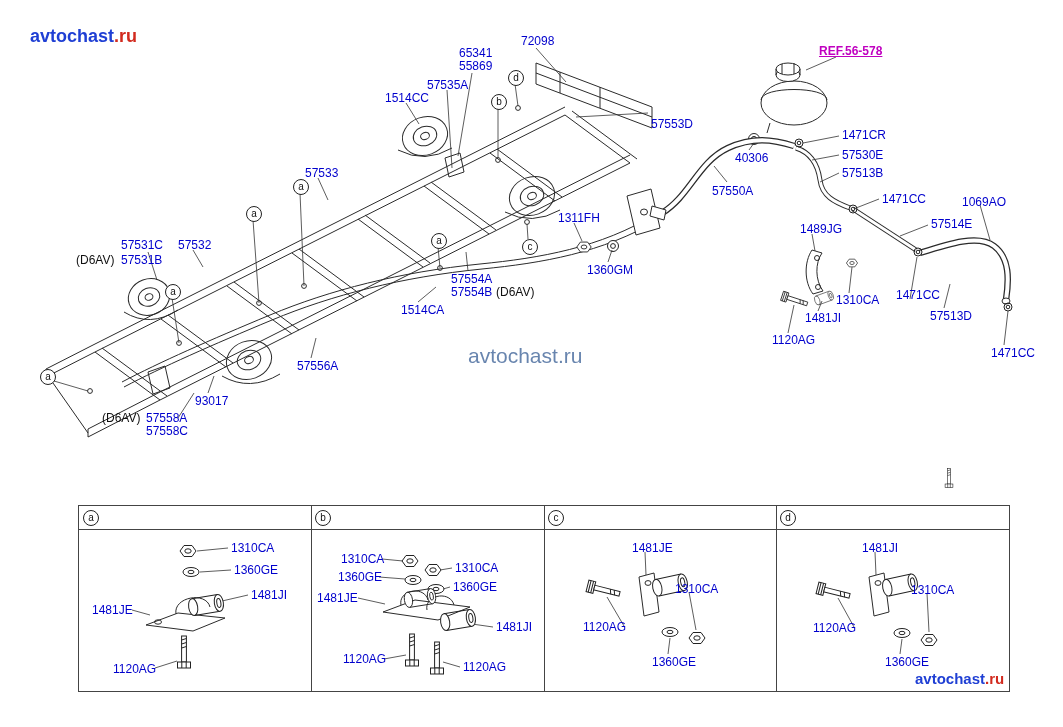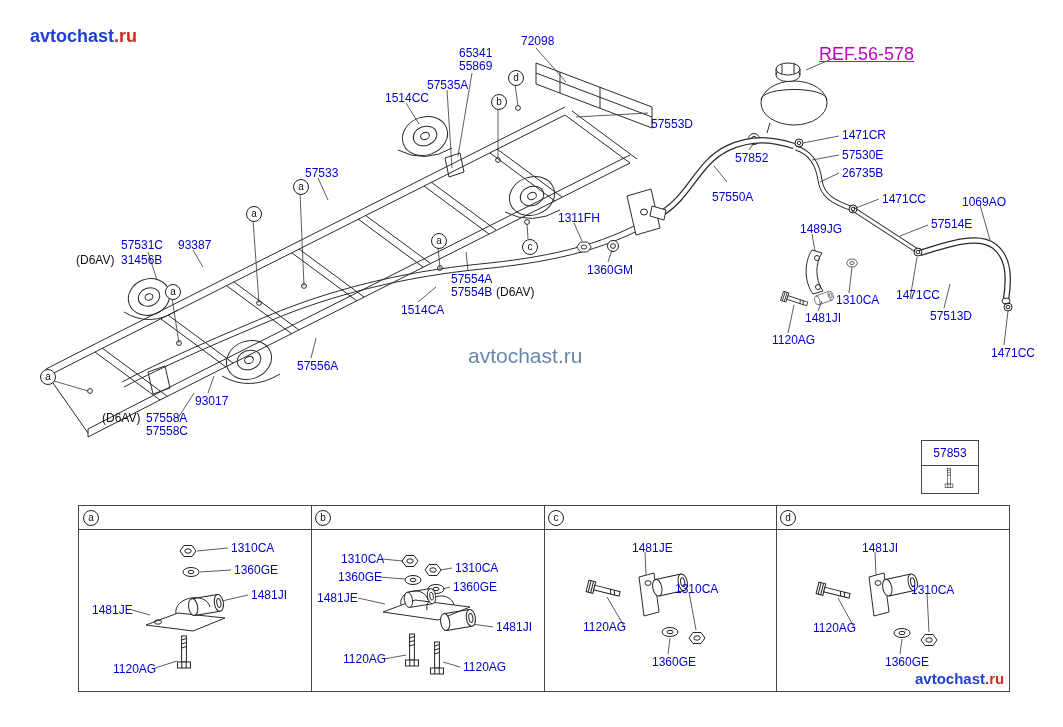--- a/index.html
+++ b/index.html
@@ -7,21 +7,21 @@
   .canvas{position:absolute;left:0;top:0;width:1063px;height:727px;background:#fff}
   svg.art{position:absolute;left:0;top:0;pointer-events:none}
   .lbl{position:absolute;font-size:12px;line-height:1.05;color:#0000cd;white-space:nowrap}
   .lbl.blk{color:#111}
   .mk{position:absolute;width:14px;height:14px;border:1px solid #222;border-radius:50%;font-size:10px;line-height:13px;text-align:center;color:#111;background:#fff;z-index:3}
   .wm-tl{position:absolute;left:30px;top:26px;font-size:18px;font-weight:bold}
   .wm-tl .n{color:#1f3fd4}.wm-tl .t{color:#d22a1e}
   .wm-c{position:absolute;left:468px;top:344px;font-size:21px;color:#5c7ba8;opacity:.92}
   .wm-br{position:absolute;left:915px;top:670px;font-size:15px;font-weight:bold}
   .wm-br .n{color:#1f3fd4}.wm-br .t{color:#d22a1e}
-  .ref{position:absolute;left:819px;top:44px;font-size:18px;font-weight:normal;color:#c000c0;text-decoration:underline;cursor:pointer}
+  .ref{position:absolute;left:819px;top:44px;font-size:12px;font-weight:bold;color:#c000c0;text-decoration:underline;cursor:pointer}
   .legend-table{position:absolute;left:78px;top:505px;width:930px;height:185px;border:1px solid #444;z-index:1}
   .legend-sep{position:absolute;top:0;width:0;height:100%;border-left:1px solid #444}
   .legend-hline{position:absolute;left:0;top:23px;width:100%;height:0;border-top:1px solid #444}
   .inset-box{position:absolute;left:921px;top:440px;width:56px;height:52px;border:1px solid #444;z-index:1}
   .inset-divider{position:absolute;left:0;top:24px;width:100%;height:0;border-top:1px solid #444}
   .inset-part{position:absolute;left:0;top:5px;width:100%;text-align:center;font-size:12px;color:#0000cd}
 </style>
 </head>
 <body>
 
@@ -322,63 +322,59 @@
   <div class="ref">REF.56-578</div>
 
   <span class="lbl" style="left:521px;top:35px">72098</span>
   <span class="lbl" style="left:459px;top:47px">65341</span>
   <span class="lbl" style="left:459px;top:60px">55869</span>
   <span class="lbl" style="left:427px;top:79px">57535A</span>
   <span class="lbl" style="left:385px;top:92px">1514CC</span>
   <span class="lbl" style="left:651px;top:118px">57553D</span>
   <span class="lbl" style="left:842px;top:129px">1471CR</span>
   <span class="lbl" style="left:842px;top:149px">57530E</span>
-  <span class="lbl" style="left:842px;top:167px">26735B</span>
-  <span class="lbl" style="left:735px;top:152px">57852</span>
-  <span class="lbl" style="left:712px;top:191px">57550A</span>
+  <span class="lbl" style="left:842px;top:167px">57513B</span>
+  <span class="lbl" style="left:735px;top:152px">40306</span>
+  <span class="lbl" style="left:712px;top:185px">57550A</span>
   <span class="lbl" style="left:882px;top:193px">1471CC</span>
   <span class="lbl" style="left:962px;top:196px">1069AO</span>
   <span class="lbl" style="left:931px;top:218px">57514E</span>
   <span class="lbl" style="left:800px;top:223px">1489JG</span>
   <span class="lbl" style="left:558px;top:212px">1311FH</span>
   <span class="lbl" style="left:587px;top:264px">1360GM</span>
   <span class="lbl" style="left:836px;top:294px">1310CA</span>
   <span class="lbl" style="left:896px;top:289px">1471CC</span>
   <span class="lbl" style="left:930px;top:310px">57513D</span>
   <span class="lbl" style="left:805px;top:312px">1481JI</span>
   <span class="lbl" style="left:772px;top:334px">1120AG</span>
   <span class="lbl" style="left:991px;top:347px">1471CC</span>
   <span class="lbl" style="left:305px;top:167px">57533</span>
   <span class="lbl" style="left:121px;top:239px">57531C</span>
   <span class="lbl blk" style="left:76px;top:254px">(D6AV)</span>
-  <span class="lbl" style="left:121px;top:254px">31456B</span>
-  <span class="lbl" style="left:178px;top:239px">93387</span>
+  <span class="lbl" style="left:121px;top:254px">57531B</span>
+  <span class="lbl" style="left:178px;top:239px">57532</span>
   <span class="lbl" style="left:451px;top:273px">57554A</span>
   <span class="lbl" style="left:451px;top:286px">57554B</span>
   <span class="lbl blk" style="left:496px;top:286px">(D6AV)</span>
   <span class="lbl" style="left:401px;top:304px">1514CA</span>
   <span class="lbl" style="left:297px;top:360px">57556A</span>
   <span class="lbl" style="left:195px;top:395px">93017</span>
   <span class="lbl blk" style="left:102px;top:412px">(D6AV)</span>
   <span class="lbl" style="left:146px;top:412px">57558A</span>
   <span class="lbl" style="left:146px;top:425px">57558C</span>
 
   <span class="mk" style="left:246px;top:206px">a</span>
   <span class="mk" style="left:293px;top:179px">a</span>
   <span class="mk" style="left:431px;top:233px">a</span>
   <span class="mk" style="left:165px;top:284px">a</span>
   <span class="mk" style="left:40px;top:369px">a</span>
   <span class="mk" style="left:491px;top:94px">b</span>
   <span class="mk" style="left:522px;top:239px">c</span>
   <span class="mk" style="left:508px;top:70px">d</span>
 
-  <div class="inset-box">
-    <div class="inset-part">57853</div>
-    <div class="inset-divider"></div>
-  </div>
 
   <div class="legend-table">
     <div class="legend-sep" style="left:232px"></div>
     <div class="legend-sep" style="left:465px"></div>
     <div class="legend-sep" style="left:697px"></div>
     <div class="legend-hline"></div>
   </div>
 
   <span class="mk" style="left:83px;top:510px">a</span>
   <span class="mk" style="left:315px;top:510px">b</span>

